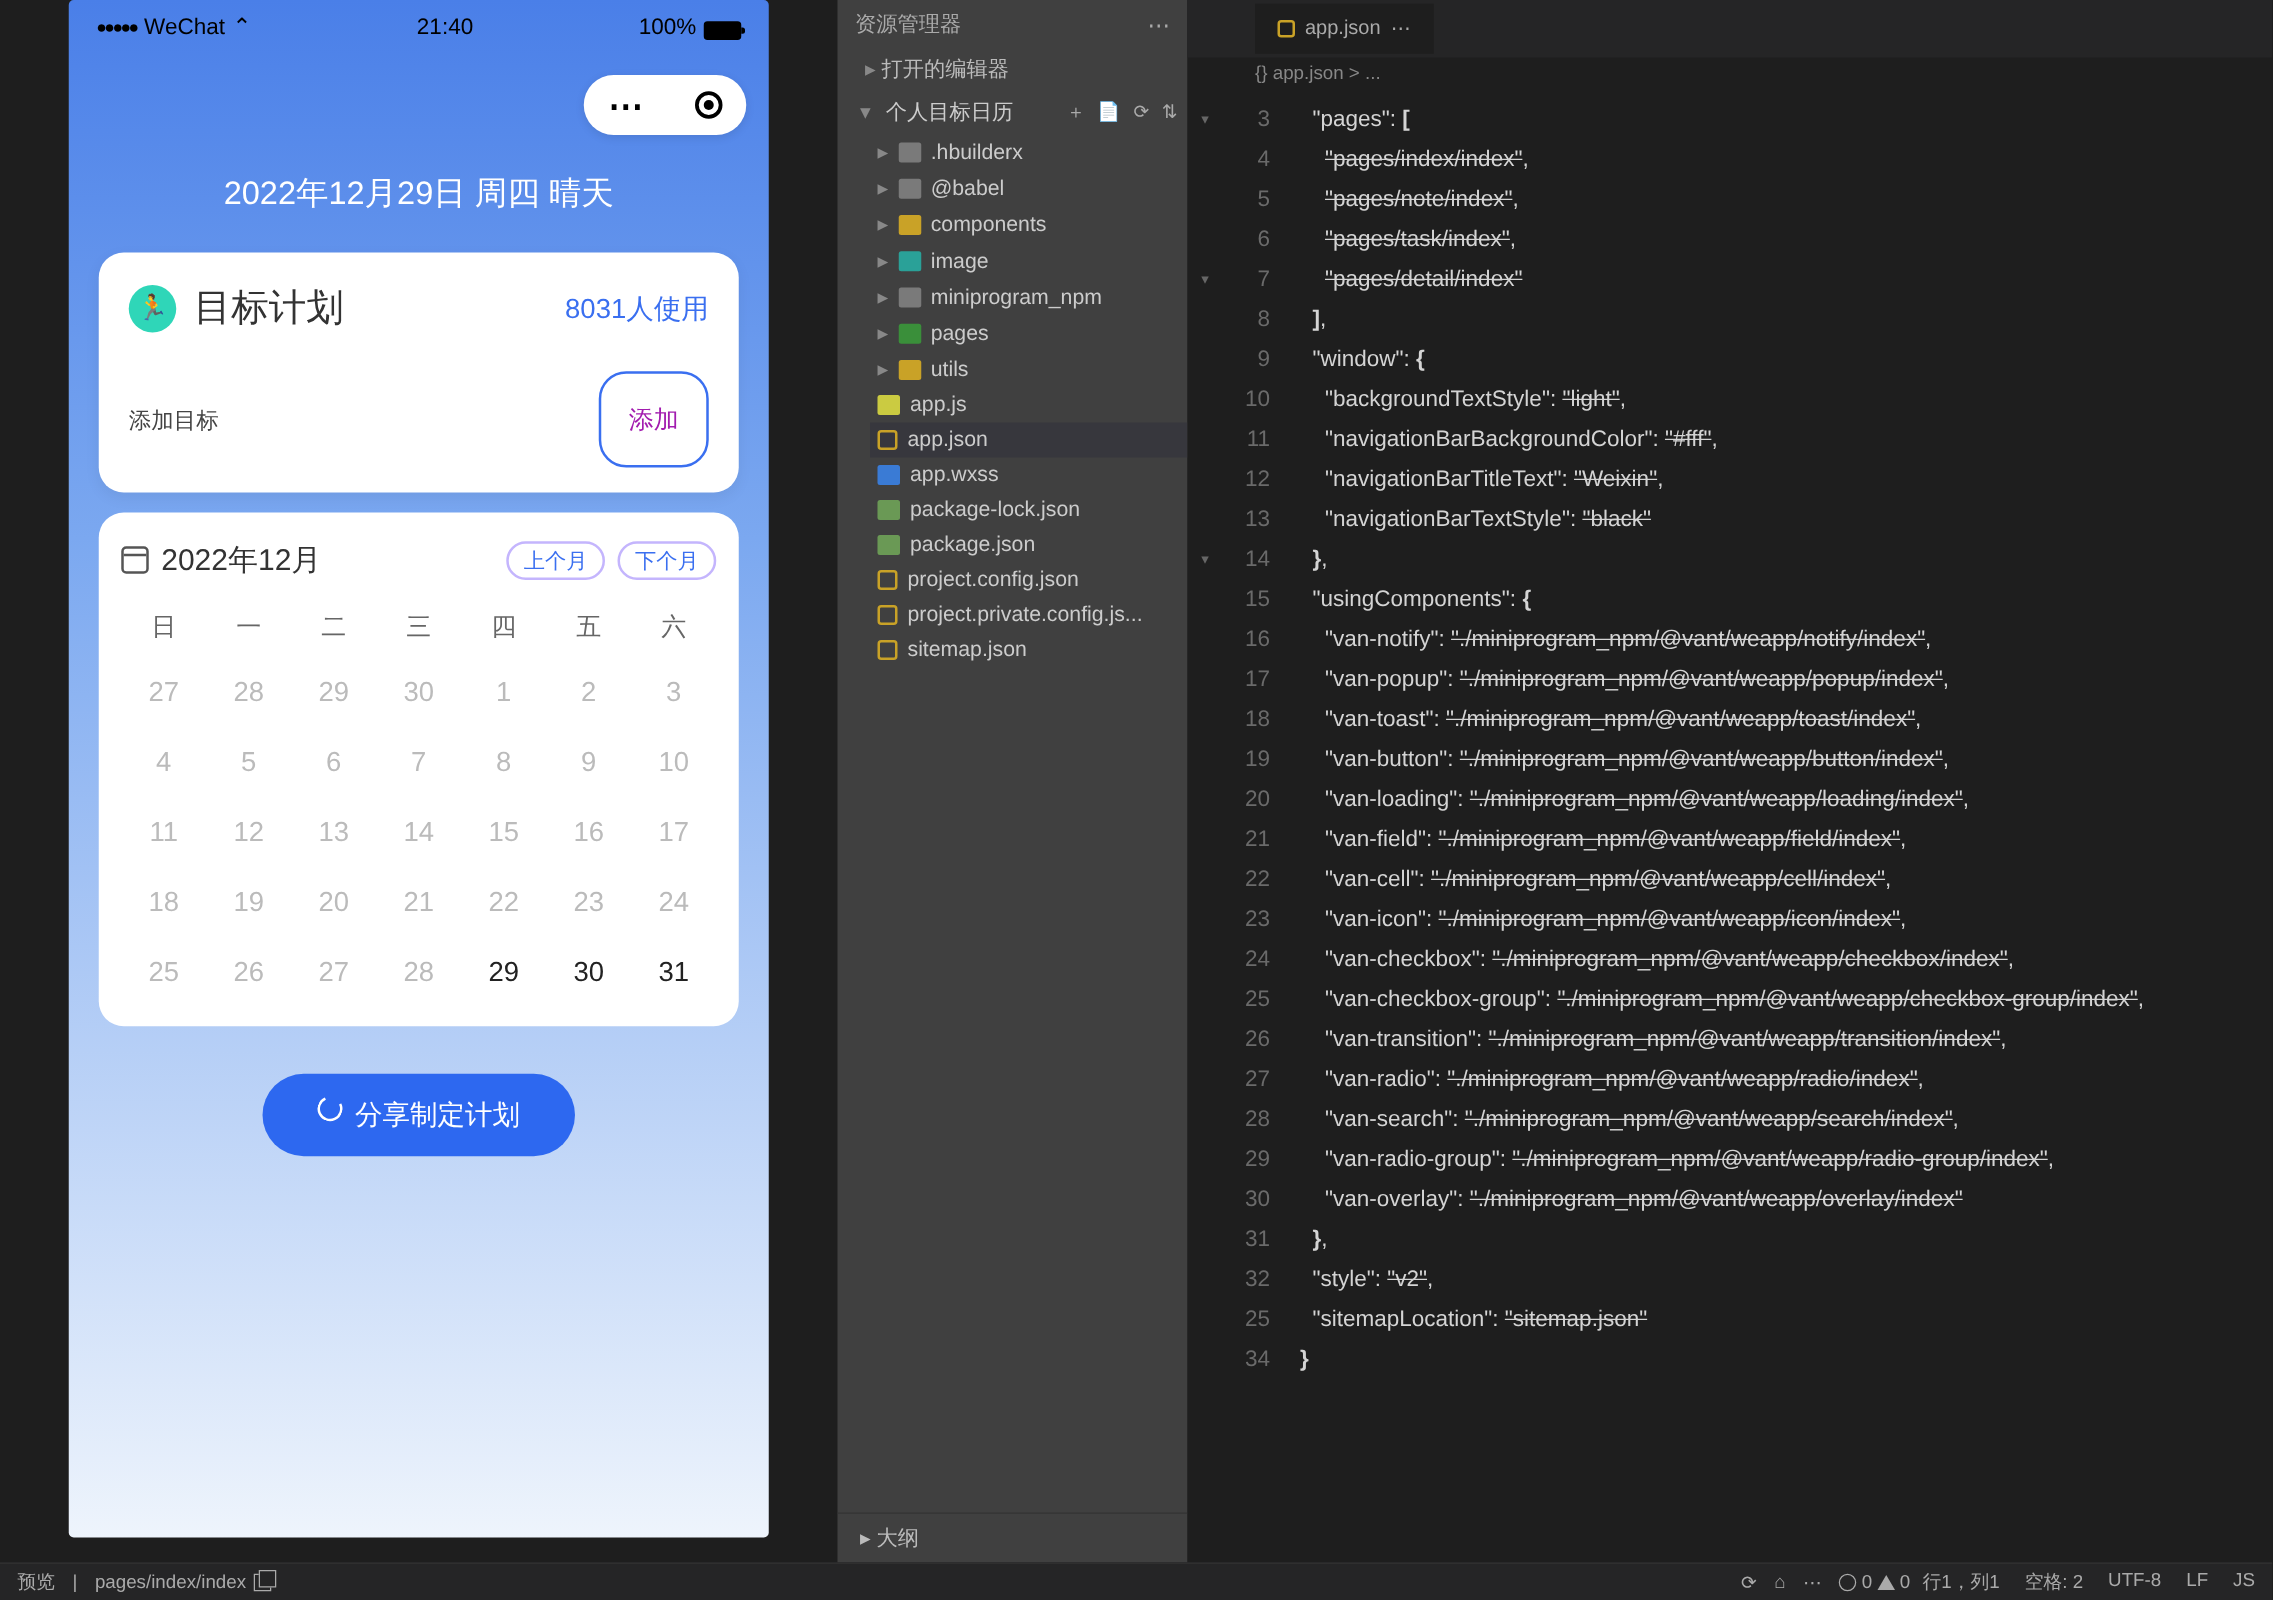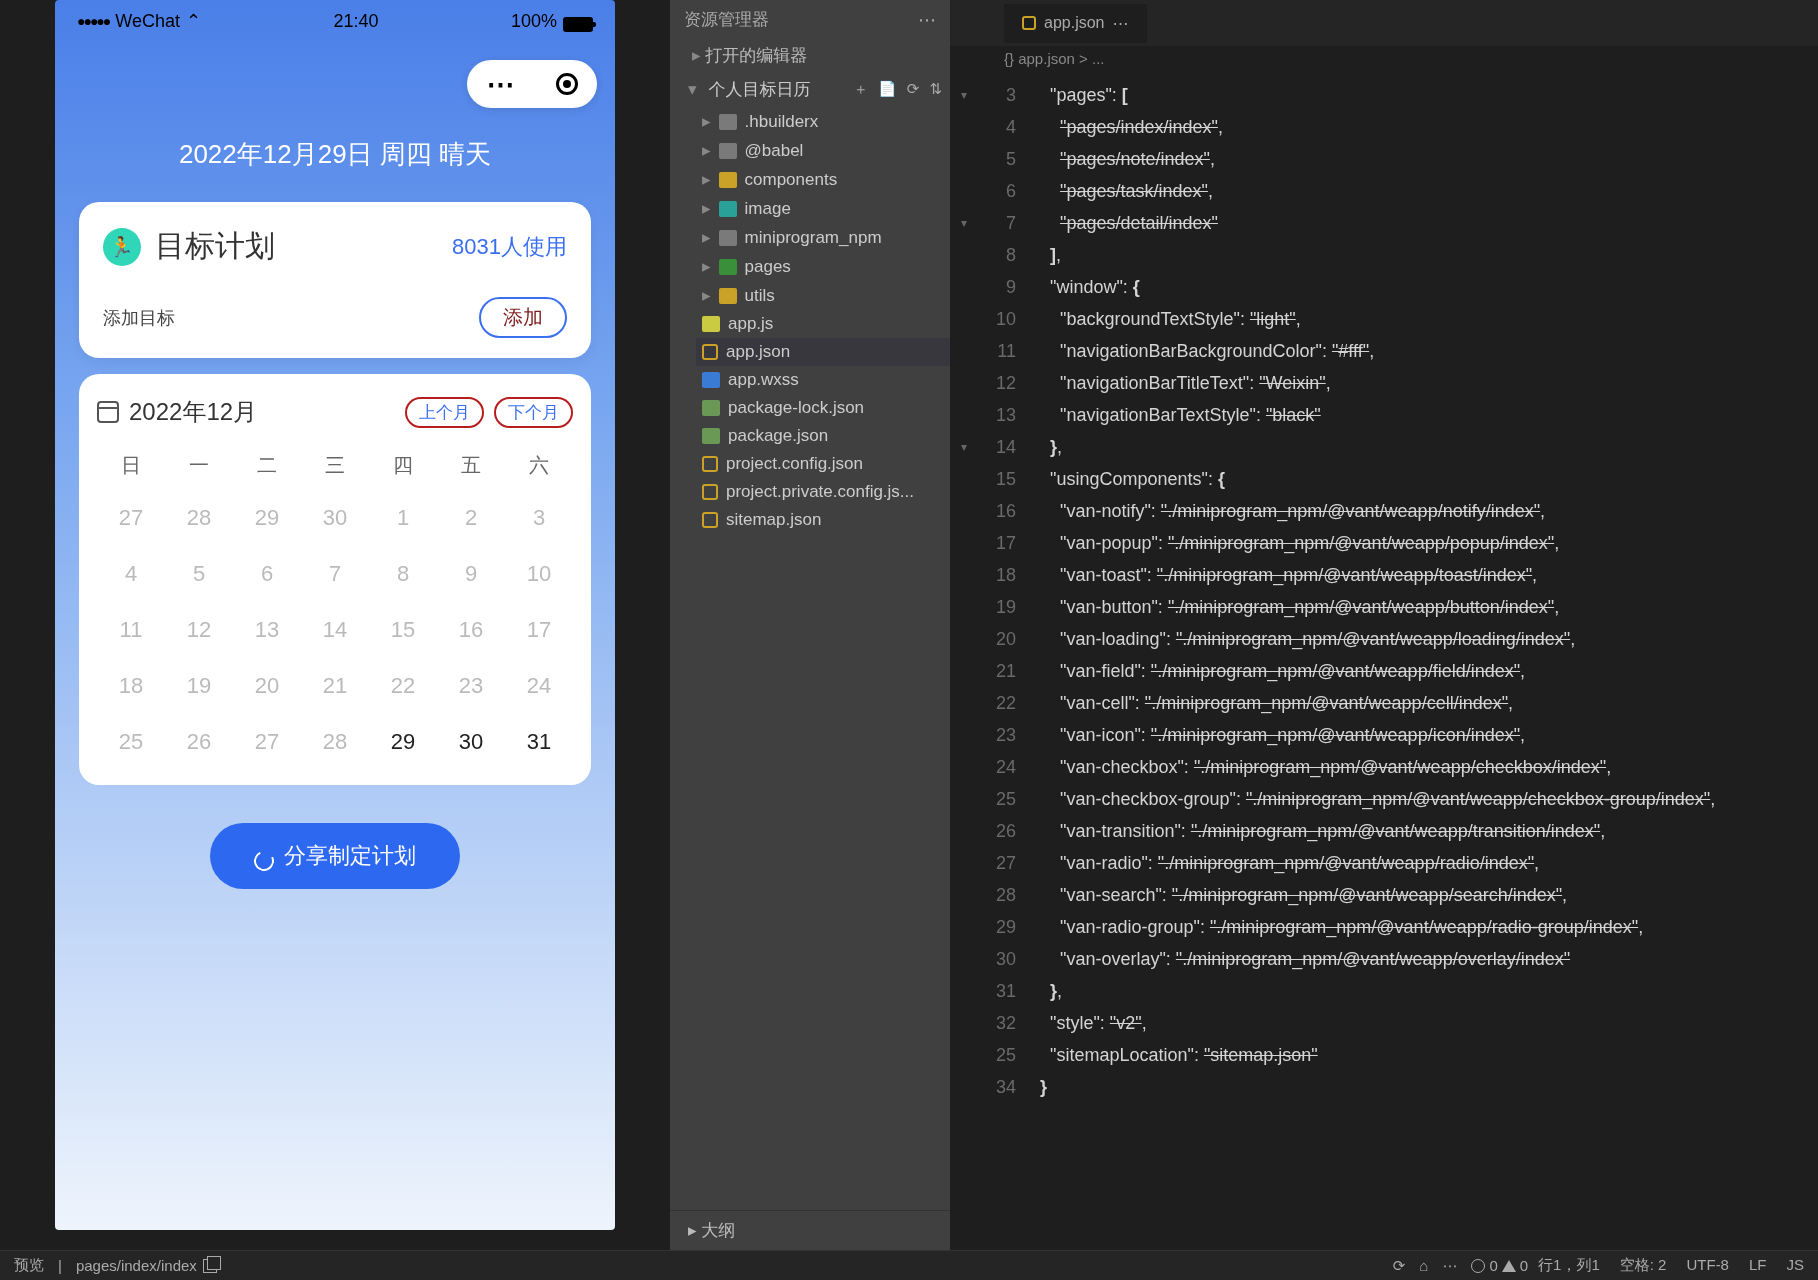--- a/index.html
+++ b/index.html
@@ -20,32 +20,32 @@
 .capsule-target{width:22px;height:22px;border:3px solid #000;border-radius:50%;position:relative}
 .capsule-target::after{content:"";position:absolute;top:4px;left:4px;width:8px;height:8px;background:#000;border-radius:50%}
 .date-header{text-align:center;color:#fff;font-size:26px;margin-top:95px;font-weight:500}
 .card{margin:30px 24px 0;background:#fff;border-radius:20px;padding:24px 24px 20px;box-shadow:0 4px 12px rgba(0,0,0,.06)}
 .card-top{display:flex;align-items:center;gap:14px}
 .card-icon{width:38px;height:38px;border-radius:50%;background:#2fd6b8;display:flex;align-items:center;justify-content:center;font-size:20px}
 .card-title{font-size:30px;color:#333;flex:1}
 .card-meta{color:#3a6ff0;font-size:22px}
 .card-row2{display:flex;align-items:center;justify-content:space-between;margin-top:30px}
 .add-target{font-size:18px;color:#444}
-.add-btn{border:2px solid #3a6ff0;color:#7f1d1d;border-radius:22px;padding:5px 22px;font-size:20px;background:none;cursor:pointer}
+.add-btn{border:2px solid #3a6ff0;color:#a21caf;border-radius:22px;padding:23px 22px;font-size:20px;background:none;cursor:pointer}
 .calendar{margin:16px 24px 14px;background:#fff;border-radius:20px;padding:22px 18px 30px}
 .cal-head{display:flex;align-items:center;gap:10px}
 .cal-icon{width:22px;height:22px;border:2.5px solid #555;border-radius:4px;position:relative}
 .cal-icon::before{content:"";position:absolute;top:4px;left:0;right:0;height:2px;background:#555}
 .cal-month{font-size:24px;color:#333;flex:1}
-.nav-btn{border:2px solid #b91c1c;color:#3a6ff0;border-radius:16px;padding:2px 12px;font-size:17px;background:none;cursor:pointer}
+.nav-btn{border:2px solid #c4b5fd;color:#3a6ff0;border-radius:16px;padding:2px 12px;font-size:17px;background:none;cursor:pointer}
 .weekdays{display:grid;grid-template-columns:repeat(7,1fr);margin-top:24px;text-align:center;color:#666;font-size:20px}
 .days{display:grid;grid-template-columns:repeat(7,1fr);text-align:center;row-gap:30px;margin-top:26px;font-size:22px}
 .day{color:#bbb}
 .day.cur{color:#222}
-.share-btn{margin:38px auto 0;display:flex;align-items:flex-end;gap:10px;background:#2d68f0;color:#fff;border:none;border-radius:36px;padding:18px 44px;font-size:22px;cursor:pointer}
+.share-btn{margin:38px auto 0;display:flex;align-items:flex-start;gap:10px;background:#2d68f0;color:#fff;border:none;border-radius:36px;padding:18px 44px;font-size:22px;cursor:pointer}
 .share-icon{width:20px;height:20px;border:2.5px solid #fff;border-radius:50%;border-top-color:transparent;transform:rotate(20deg)}
 
 
 .explorer{width:280px;background:#404040;display:flex;flex-direction:column;font-size:17px}
 .exp-header{padding:8px 14px;color:#aaa;display:flex;justify-content:space-between;align-items:center}
 .exp-dots{font-size:18px;color:#aaa}
 .exp-section{padding:5px 14px 5px 22px;color:#bbb;cursor:pointer}
 .exp-section::before{content:"▸ ";color:#888}
 .exp-root{padding:6px 8px 6px 18px;display:flex;align-items:center;gap:8px;color:#ccc}
 .exp-root::before{content:"▾";color:#888;margin-right:4px}

